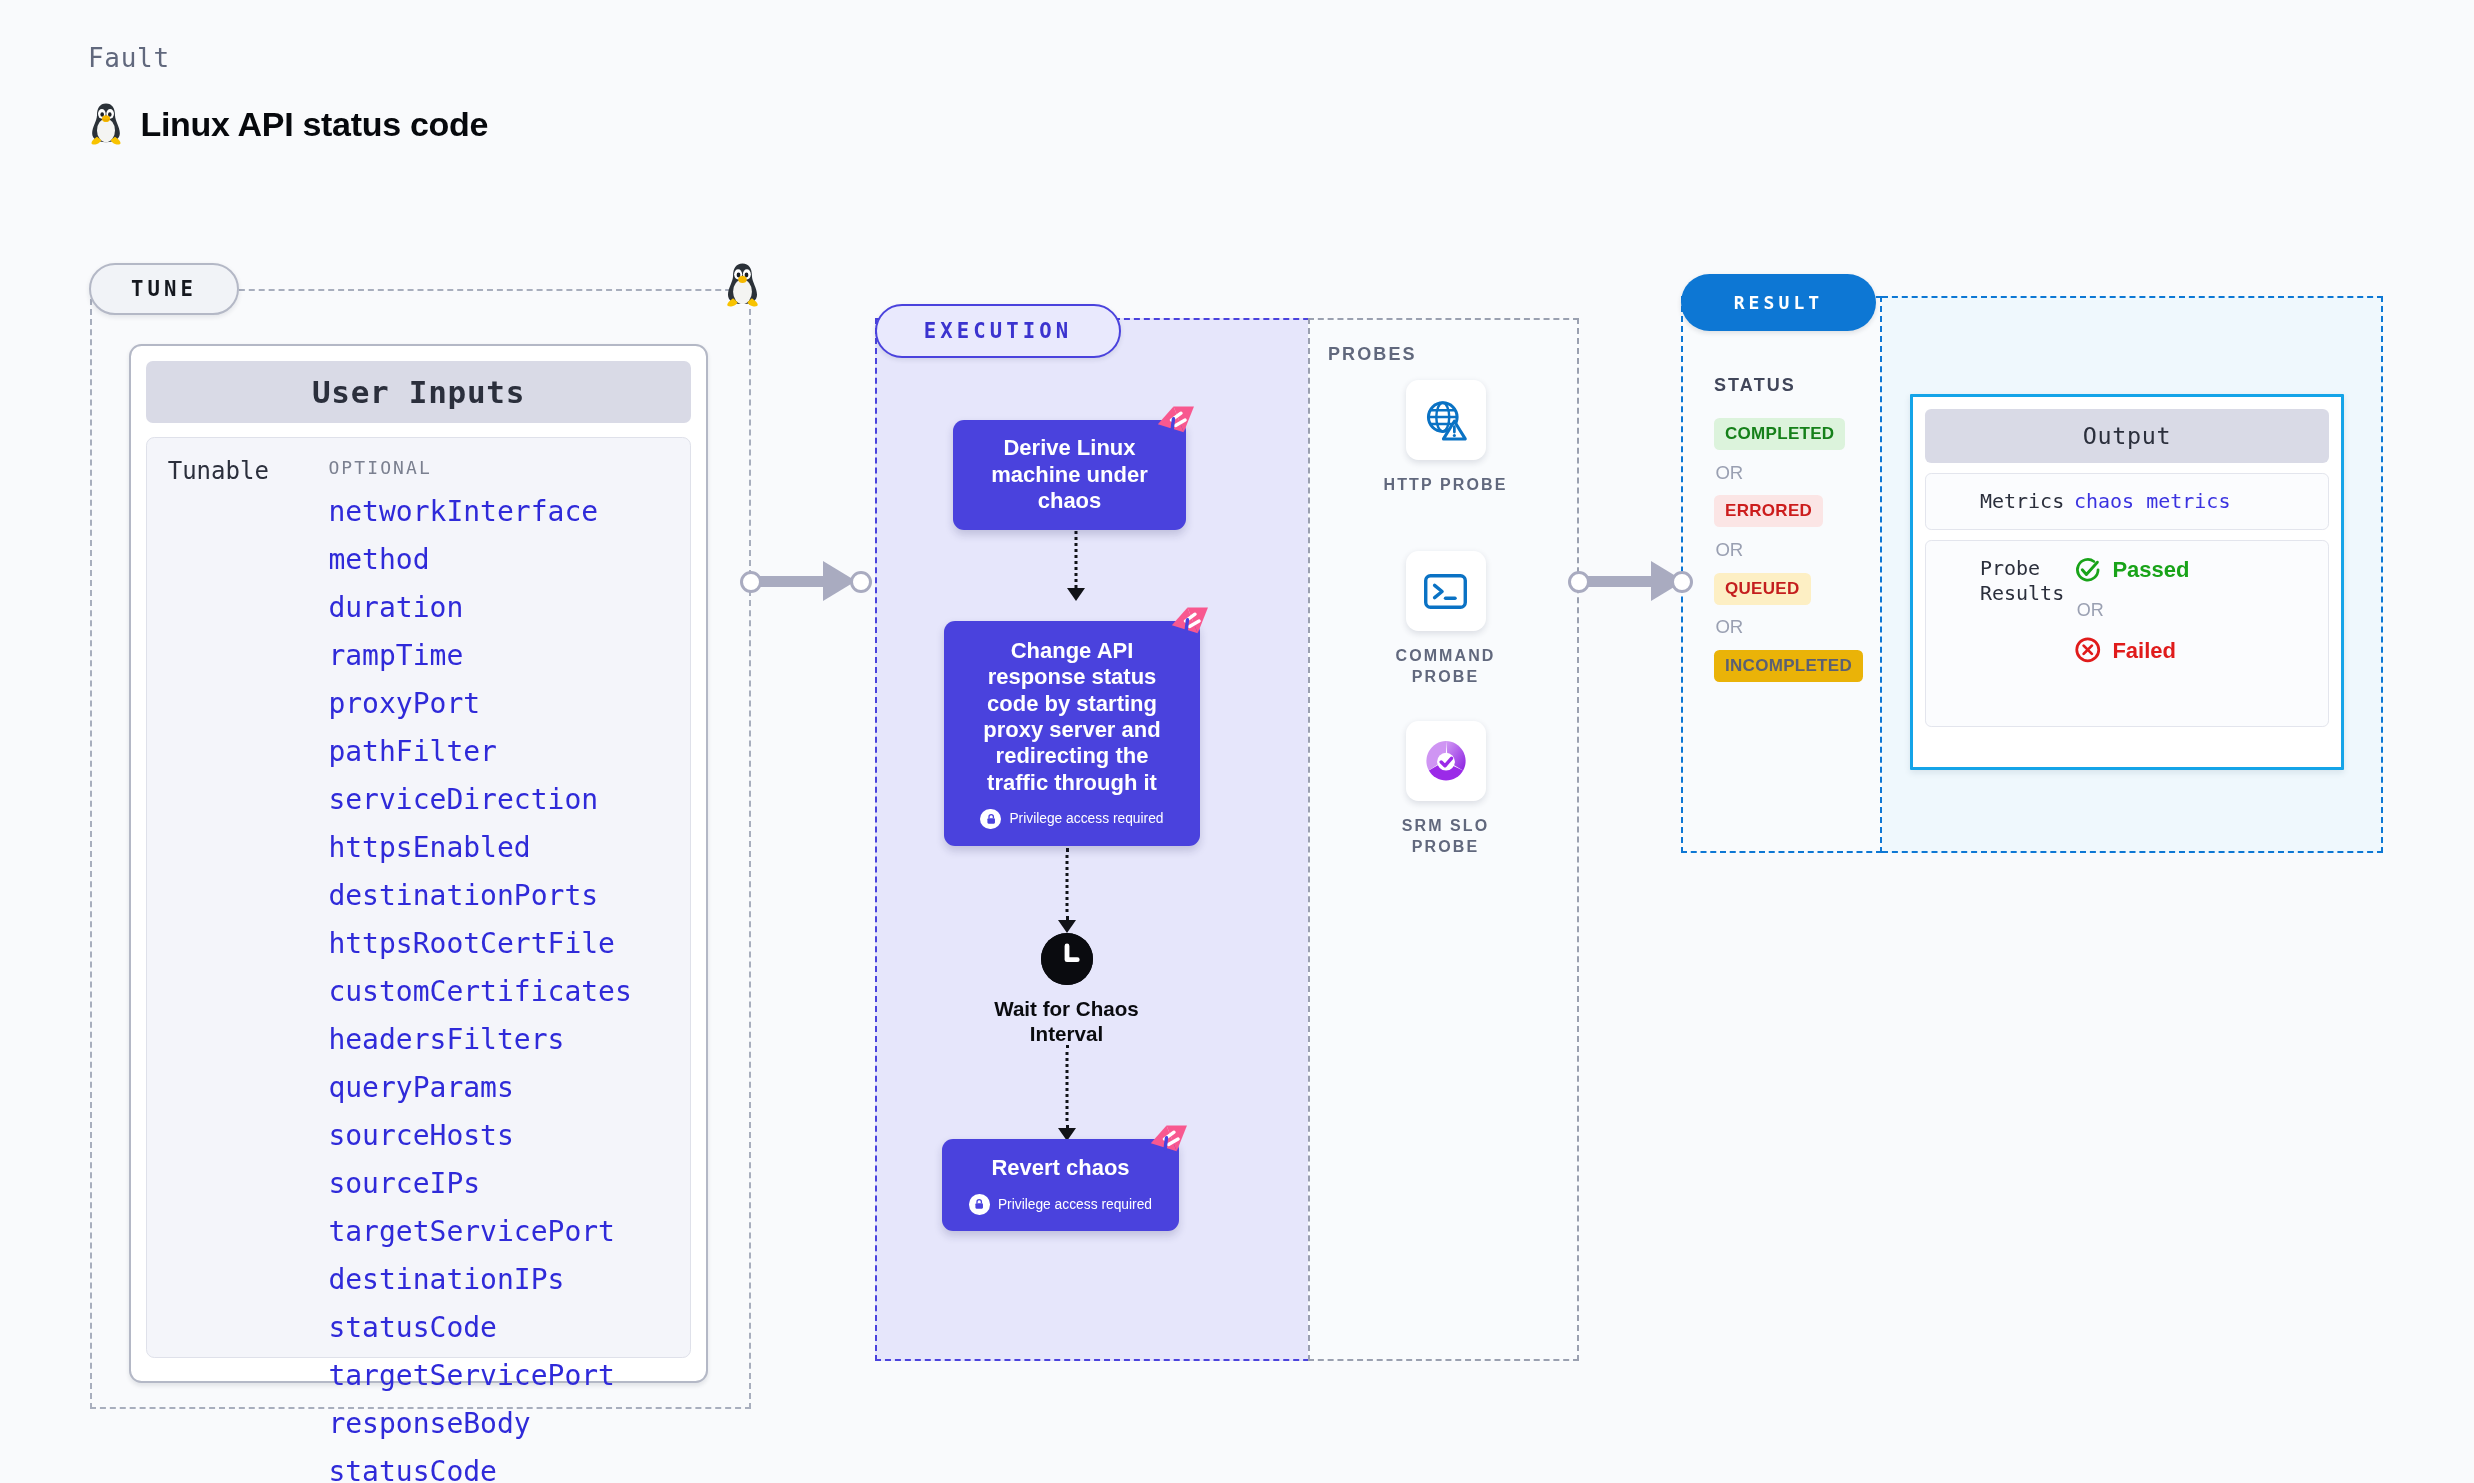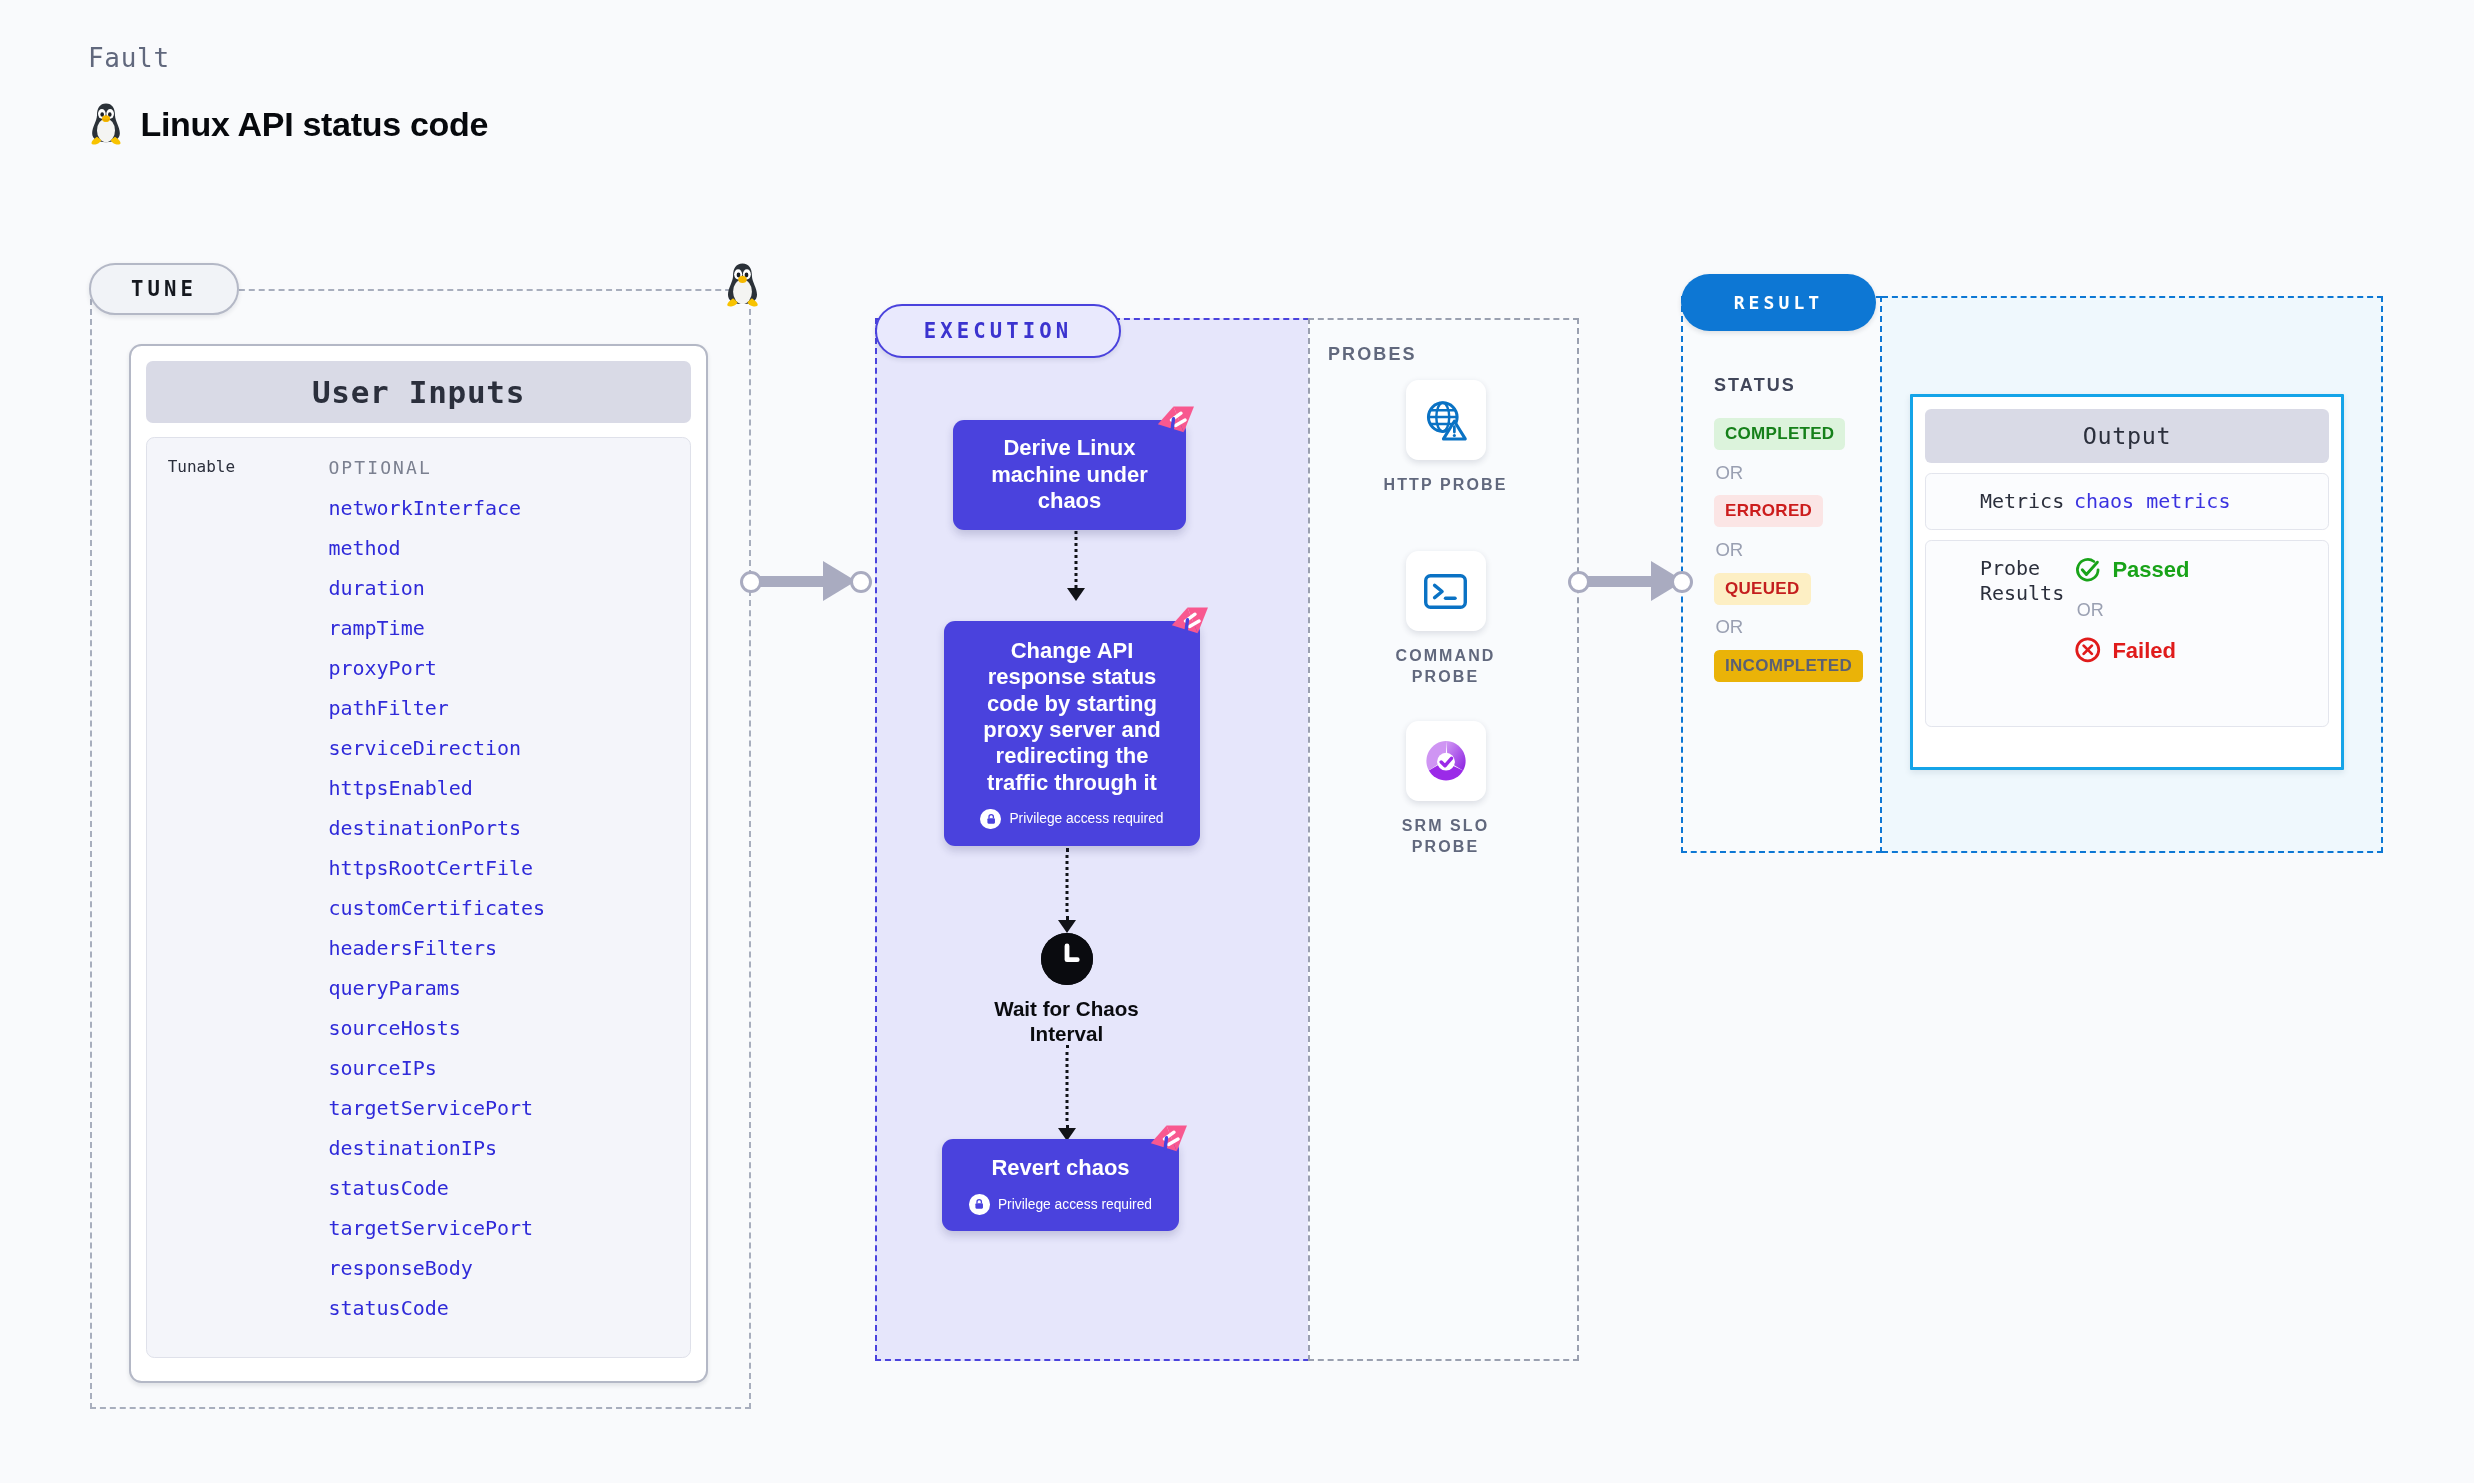--- a/index.html
+++ b/index.html
@@ -85,30 +85,30 @@
     display: flex; align-items: center; justify-content: center;
     font-family: "DejaVu Sans Mono", monospace; font-size: 31px;
     font-weight: bold; color: #2b2f3c; letter-spacing: 0.7px;
   }
   #tunable-panel {
     margin-top: 13.8px; height: 921px;
     background: #f4f5fa; border: 1.4px solid #dfe1ea; border-radius: 8.3px;
     display: flex; padding: 19px 12.4px 12.4px 12.4px;
   }
   #tunable-label {
-    font-family: "DejaVu Sans Mono", monospace; font-size: 16px;
+    font-family: "DejaVu Sans Mono", monospace; font-size: 24px;
     color: #2b2f3c; width: 169px; flex-shrink: 0; padding-left: 8.3px;
   }
   #tunable-list { flex: 1; display: flex; flex-direction: column; }
   #optional-label {
     font-family: "DejaVu Sans Mono", monospace; font-size: 18px;
     color: #7b8090; letter-spacing: 2.1px; margin-bottom: 20.6px;
   }
   .param {
-    font-family: "DejaVu Sans Mono", monospace; font-size: 20px;
+    font-family: "DejaVu Sans Mono", monospace; font-size: 28px;
     color: #2f2ad9; line-height: 1.0; margin-bottom: 20px; white-space: nowrap;
   }
 
   
   .connector { position: absolute; height: 41px; z-index: 25; }
   .conn-line { position: absolute; top: 15px; height: 11px; background: #a9abc0; }
   .conn-dot {
     position: absolute; top: 9.6px; width: 22px; height: 22px;
     border-radius: 50%; background: #ffffff; border: 3.4px solid #a9abc0;
   }

